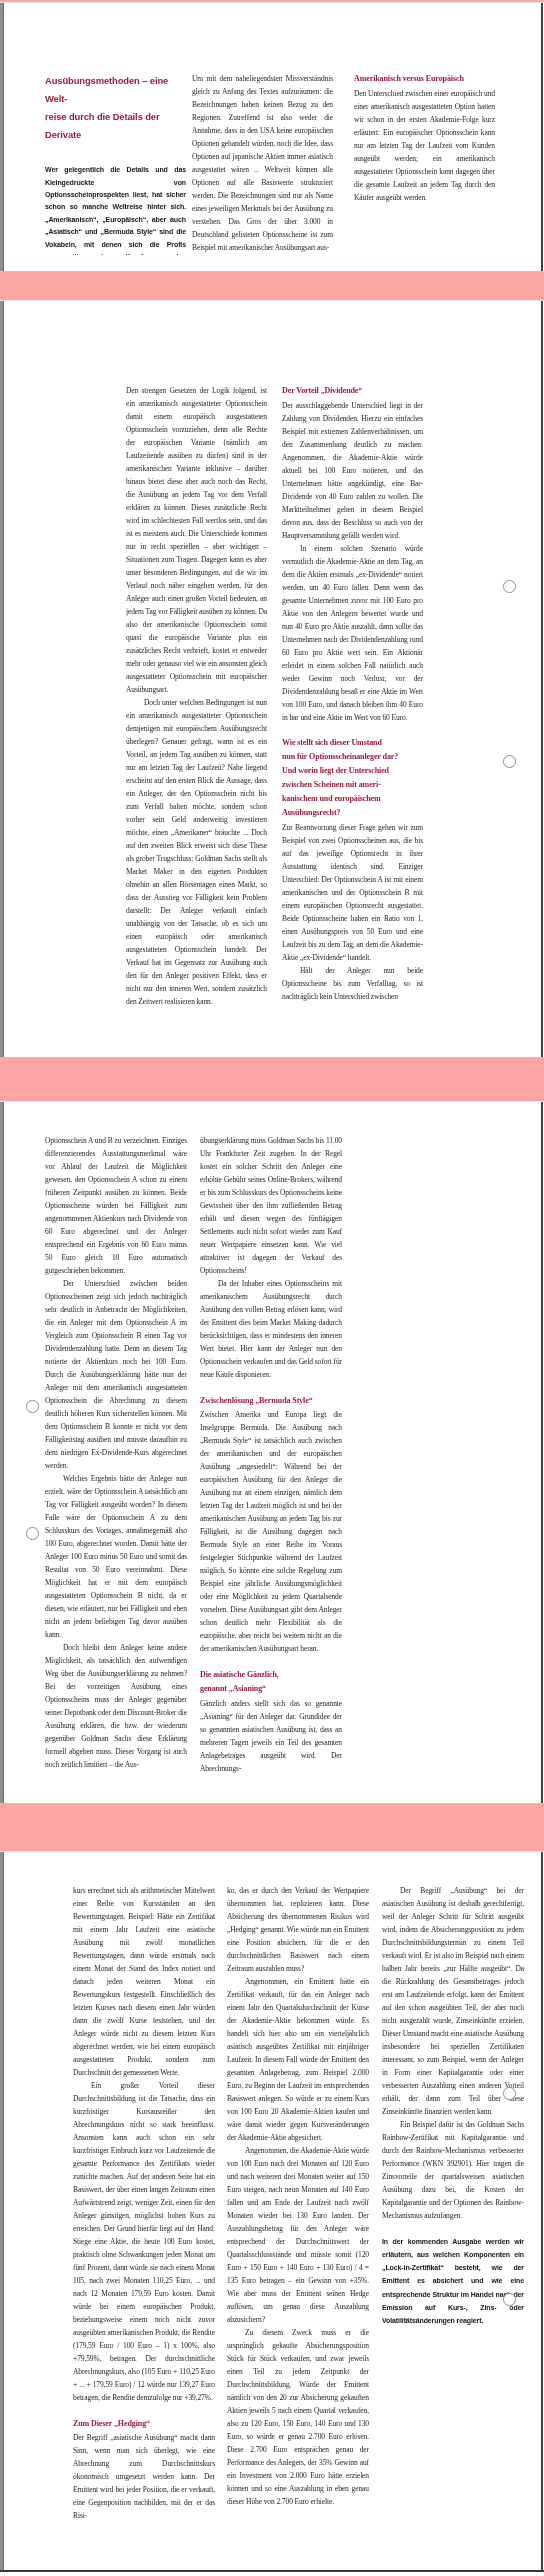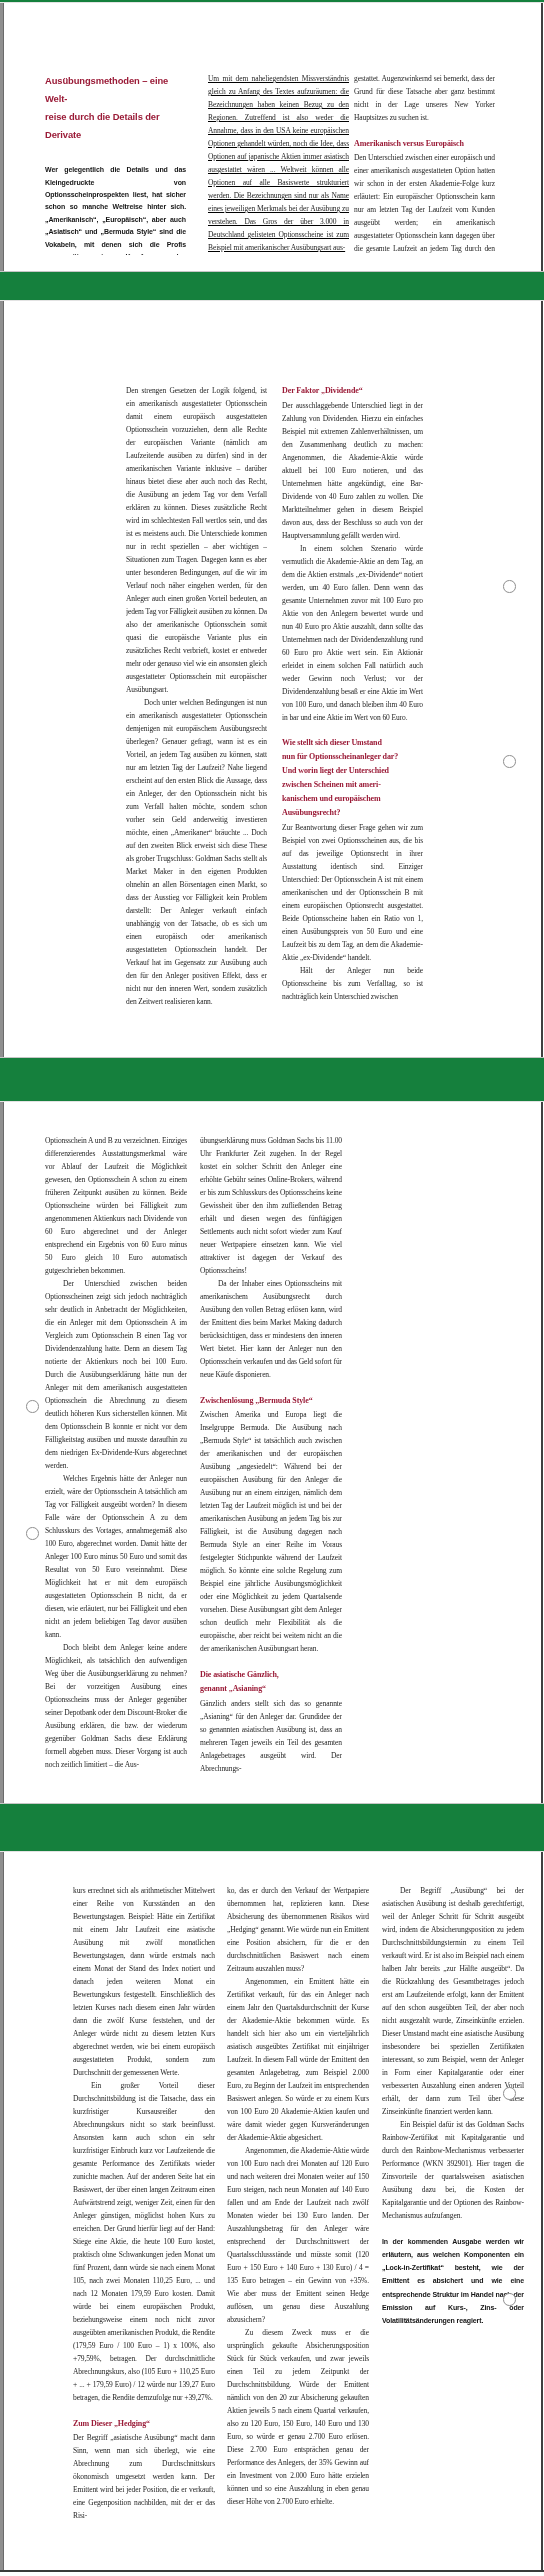--- a/index.html
+++ b/index.html
@@ -1,36 +1,36 @@
 <!DOCTYPE html>
 <html lang="de" style="--accent: #9a1b37;font-size:11.2px"><head>
 <meta charset="utf-8">
 <style>
   html,body{margin:0;padding:0;background:#ffffff;}
   body{width:544px;height:2576px;overflow:hidden;
        font-family:"Liberation Serif", serif;}
-  #stage{position:relative;width:544px;height:2396px;background:#15803d;}
+  #stage{position:relative;width:544px;height:2396px;background:#fca5a5;}
 
   
   .page{position:absolute;left:0;width:544px;background:#ffffff;box-sizing:border-box;
         border-top:0.7px solid #e3e3e3;border-bottom:0.7px solid #c6c6c6;}
   .page::before{ 
 form:none;content:"";position:absolute;left:0;top:0;bottom:0;width:2.8px;
         background:#8f8f8f;border-right:0.7px solid #6a6a6a;}
   .page::after{ 
         content:"";position:absolute;right:1.4px;top:0;bottom:0;width:1.4px;background:#3f3f3f;}
   .p0{top:2.1px;height:270px;}
   .p1{top:300px;height:758px;}
   .p2{top:1101px;height:703px;}
   .p3{top:1851px;height:721px;border-bottom:2.1px solid #3a3a3a;}
 
   
   .col{position:absolute;overflow:hidden;}
   .p0 .col{top:69px;height:183px;width:141px;}
-  .p0 .c0{left:45px;} .p0 .c1{left:208px;text-decoration:underline;} .p0 .c2{left:354px;}
+  .p0 .c0{left:45px;} .p0 .c1{left:192px;} .p0 .c2{left:354px;}
   .p1 .col{top:43px;height:716px;width:141px;margin-top:40px;}
   .p1 .c0{left:126px;} .p1 .c1{left:282px;}
   .p2 .col{top:32px;height:653px;width:142px;}
   .p2 .c0{left:45px;} .p2 .c1{left:200px;}
   .p3 .col{top:32px;height:667px;width:142px;margin-left:24px;}
   .p3 .c0{left:49px;} .p3 .c1{left:203px;} .p3 .c2{left:358px;}
 
   
   .title{font-family:"Liberation Sans", sans-serif;font-weight:bold;
          font-size:9.4px;line-height:18px;color:var(--accent,#9a1b37);
@@ -60,32 +60,31 @@
   <div class="page p0">
       <div class="col c0">
         <h1 class="title">Ausübungsmethoden – eine Welt-
 reise durch die Details der Derivate</h1>
         <p class="lead">Wer gelegentlich die Details und das Kleingedruckte von Optionsscheinprospekten liest, hat sicher schon so manche Weltreise hinter sich. „Amerikanisch“, „Europäisch“, aber auch „Asiatisch“ und „Bermuda Style“ sind die Vokabeln, mit denen sich die Profis gegenseitig in Kurzform das Ausübungsrecht eines Derivats beschreiben. In der vorliegenden Akademie werden Ihnen diese Begriffe erläutert und die wichtigsten Unterschiede der einzelnen Ausübungsarten aufgezeigt.</p>
       </div>
       <div class="col c1">
         <p class="body">Um mit dem naheliegendsten Missverständnis gleich zu Anfang des Textes aufzuräumen: die Bezeichnungen haben keinen Bezug zu den Regionen. Zutreffend ist also weder die Annahme, dass in den USA keine europäischen Optionen gehandelt würden, noch die Idee, dass Optionen auf japanische Aktien immer asiatisch ausgestattet wären ... Weltweit können alle Optionen auf alle Basiswerte strukturiert werden. Die Bezeichnungen sind nur als Name eines jeweiligen Merkmals bei der Ausübung zu verstehen. Das Gros der über 3.000 in Deutschland gelisteten Optionsscheine ist zum Beispiel mit amerikanischer Ausübungsart aus-</p>
       </div>
       <div class="col c2">
-        <p class="body">gestattet. Augenzwinkernd sei bemerkt, dass der Grund für diese Tatsache aber ganz bestimmt nicht in der Lage unseres New Yorker Hauptsitzes zu suchen ist.</p>
         <h2 class="heading">Amerikanisch versus Europäisch</h2>
         <p class="body">Den Unterschied zwischen einer europäisch und einer amerikanisch ausgestatteten Option hatten wir schon in der ersten Akademie-Folge kurz erläutert: Ein europäischer Optionsschein kann nur am letzten Tag der Laufzeit vom Kunden ausgeübt werden; ein amerikanisch ausgestatteter Optionsschein kann dagegen über die gesamte Laufzeit an jedem Tag durch den Käufer ausgeübt werden.</p>
       </div>
     </div>
   <div class="page p1">
       <div class="col c0">
         <p class="body">Den strengen Gesetzen der Logik folgend, ist ein amerikanisch ausgestatteter Optionsschein damit einem europäisch ausgestatteten Optionsschein vorzuziehen, denn alle Rechte der europäischen Variante (nämlich am Laufzeitende ausüben zu dürfen) sind in der amerikanischen Variante inklusive – darüber hinaus bietet diese aber auch noch das Recht, die Ausübung an jedem Tag vor dem Verfall erklären zu können. Dieses zusätzliche Recht wird im schlechtesten Fall wertlos sein, und das ist es meistens auch. Die Unterschiede kommen nur in recht speziellen – aber wichtigen – Situationen zum Tragen. Dagegen kann es aber unter besonderen Bedingungen, auf die wir im Verlauf noch näher eingehen werden, für den Anleger auch einen großen Vorteil bedeuten, an jedem Tag vor Fälligkeit ausüben zu können. Da also der amerikanische Optionsschein somit quasi die europäische Variante plus ein zusätzliches Recht verbrieft, kostet er entweder mehr oder genauso viel wie ein ansonsten gleich ausgestatteter Optionsschein mit europäischer Ausübungsart.</p>
         <p class="body indent">Doch unter welchen Bedingungen ist nun ein amerikanisch ausgestatteter Optionsschein demjenigen mit europäischem Ausübungsrecht überlegen? Genauer gefragt, wann ist es ein Vorteil, an jedem Tag ausüben zu können, statt nur am letzten Tag der Laufzeit? Nahe liegend erscheint auf den ersten Blick die Aussage, dass ein Anleger, der den Optionsschein nicht bis zum Verfall halten möchte, sondern schon vorher sein Geld anderweitig investieren möchte, einen „Amerikaner“ bräuchte ... Doch auf den zweiten Blick erweist sich diese These als grober Trugschluss: Goldman Sachs stellt als Market Maker in den eigenen Produkten ohnehin an allen Börsentagen einen Markt, so dass der Ausstieg vor Fälligkeit kein Problem darstellt: Der Anleger verkauft einfach unabhängig von der Tatsache, ob es sich um einen europäisch oder amerikanisch ausgestatteten Optionsschein handelt. Der Verkauf hat im Gegensatz zur Ausübung auch den für den Anleger positiven Effekt, dass er nicht nur den inneren Wert, sondern zusätzlich den Zeitwert realisieren kann.</p>
       </div>
       <div class="col c1">
-        <h2 class="heading">Der Faktor „Dividende“</h2>
+        <h2 class="heading">Der Vorteil „Dividende“</h2>
         <p class="body">Der ausschlaggebende Unterschied liegt in der Zahlung von Dividenden. Hierzu ein einfaches Beispiel mit extremen Zahlenverhältnissen, um den Zusammenhang deutlich zu machen: Angenommen, die Akademie-Aktie würde aktuell bei 100 Euro notieren, und das Unternehmen hätte angekündigt, eine Bar-Dividende von 40 Euro zahlen zu wollen. Die Marktteilnehmer gehen in diesem Beispiel davon aus, dass der Beschluss so auch von der Hauptversammlung gefällt werden wird.</p>
         <p class="body indent">In einem solchen Szenario würde vermutlich die Akademie-Aktie an dem Tag, an dem die Aktien erstmals „ex-Dividende“ notiert werden, um 40 Euro fallen. Denn wenn das gesamte Unternehmen zuvor mit 100 Euro pro Aktie von den Anlegern bewertet wurde und nun 40 Euro pro Aktie auszahlt, dann sollte das Unternehmen nach der Dividendenzahlung rund 60 Euro pro Aktie wert sein. Ein Aktionär erleidet in einem solchen Fall natürlich auch weder Gewinn noch Verlust; vor der Dividendenzahlung besaß er eine Aktie im Wert von 100 Euro, und danach bleiben ihm 40 Euro in bar und eine Aktie im Wert von 60 Euro.</p>
         <h2 class="heading">Wie stellt sich dieser Umstand
 nun für Optionsscheinanleger dar?
 Und worin liegt der Unterschied
 zwischen Scheinen mit ameri-
 kanischem und europäischem
 Ausübungsrecht?</h2>
         <p class="body">Zur Beantwortung dieser Frage gehen wir zum Beispiel von zwei Optionsscheinen aus, die bis auf das jeweilige Optionsrecht in ihrer Ausstattung identisch sind. Einziger Unterschied: Der Optionsschein A ist mit einem amerikanischen und der Optionsschein B mit einem europäischen Optionsrecht ausgestattet. Beide Optionsscheine haben ein Ratio von 1, einen Ausübungspreis von 50 Euro und eine Laufzeit bis zu dem Tag, an dem die Akademie-Aktie „ex-Dividende“ handelt.</p>
         <p class="body indent">Hält der Anleger nun beide Optionsscheine bis zum Verfalltag, so ist nachträglich kein Unterschied zwischen</p>

